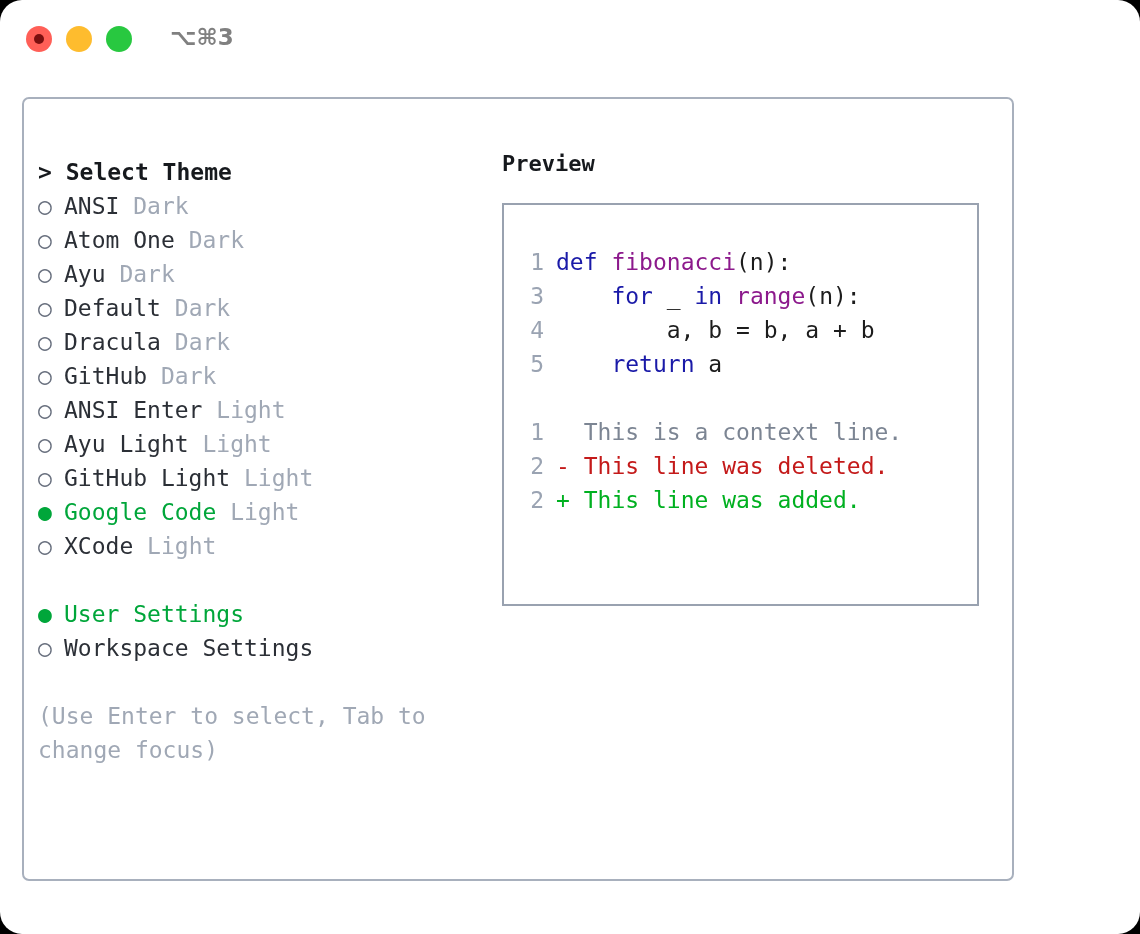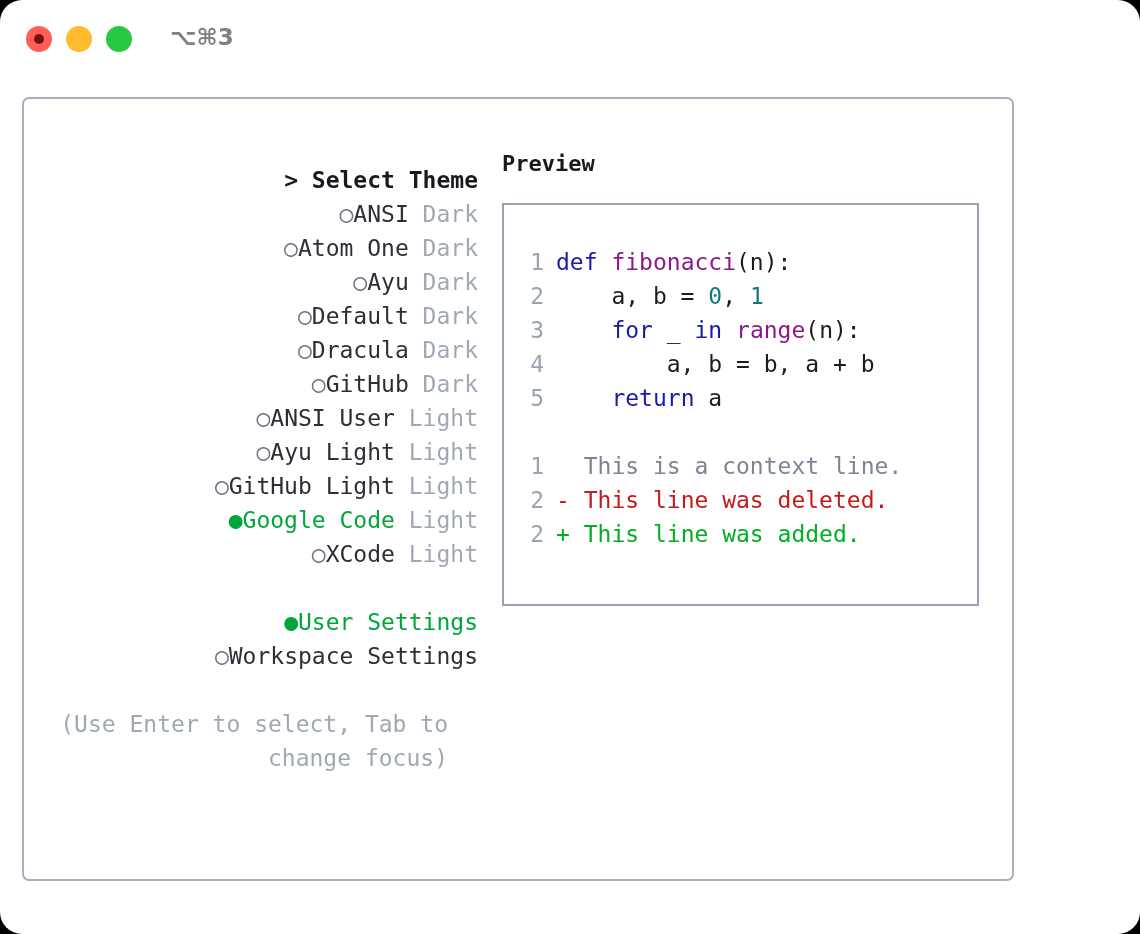--- a/index.html
+++ b/index.html
@@ -71,23 +71,22 @@
     height: 784px;
     border: 2px solid #a8b0bd;
     border-radius: 7px;
     background: #ffffff;
   }
 
   
   #left-col {
     position: absolute;
     left: 14px;
-    top: 64px;
+    top: 56px;
     width: 440px;
-    text-align: right;
   }
 
   .section-header {
     height: 34px;
     font-size: 23px;
     font-weight: bold;
     color: #16191d;
     white-space: pre;
     line-height: 34px;
   }
@@ -194,21 +193,21 @@
 
       <div class="section-header">&gt; Select Theme</div>
 
       <div id="theme-list">
           <div class="opt-row"><span class="marker">○</span><span class="opt-name">ANSI</span><span class="opt-variant"> Dark</span></div>
           <div class="opt-row"><span class="marker">○</span><span class="opt-name">Atom One</span><span class="opt-variant"> Dark</span></div>
           <div class="opt-row"><span class="marker">○</span><span class="opt-name">Ayu</span><span class="opt-variant"> Dark</span></div>
           <div class="opt-row"><span class="marker">○</span><span class="opt-name">Default</span><span class="opt-variant"> Dark</span></div>
           <div class="opt-row"><span class="marker">○</span><span class="opt-name">Dracula</span><span class="opt-variant"> Dark</span></div>
           <div class="opt-row"><span class="marker">○</span><span class="opt-name">GitHub</span><span class="opt-variant"> Dark</span></div>
-          <div class="opt-row"><span class="marker">○</span><span class="opt-name">ANSI User</span><span class="opt-variant"> Light</span></div>
+          <div class="opt-row"><span class="marker">○</span><span class="opt-name">ANSI Enter</span><span class="opt-variant"> Light</span></div>
           <div class="opt-row"><span class="marker">○</span><span class="opt-name">Ayu Light</span><span class="opt-variant"> Light</span></div>
           <div class="opt-row"><span class="marker">○</span><span class="opt-name">GitHub Light</span><span class="opt-variant"> Light</span></div>
           <div class="opt-row sel"><span class="marker on">●</span><span class="opt-name">Google Code</span><span class="opt-variant"> Light</span></div>
           <div class="opt-row"><span class="marker">○</span><span class="opt-name">XCode</span><span class="opt-variant"> Light</span></div>
         </div>
 
       <div id="apply-block">
         <div id="apply-list">
             <div class="opt-row sel"><span class="marker on">●</span><span class="opt-name">User Settings</span></div>
             <div class="opt-row"><span class="marker">○</span><span class="opt-name">Workspace Settings</span></div>
@@ -217,21 +216,20 @@
 
       <div id="hint">(Use Enter to select, Tab to change focus)</div>
     </div>
 
     <div id="right-col">
       <div id="preview-label">Preview</div>
 
       <div id="code-box">
         <div id="code-lines">
             <div class="code-line"><span class="ln">1</span><span class="kw">def </span><span class="fn">fibonacci</span><span class="pl">(n):</span></div>
-            <div class="code-line"><span class="ln">2</span><span class="pl">    a, b = </span><span class="num">0</span><span class="pl">, </span><span class="num">1</span></div>
             <div class="code-line"><span class="ln">3</span><span class="pl">    </span><span class="kw">for</span><span class="pl"> _ </span><span class="kw">in</span><span class="pl"> </span><span class="fn">range</span><span class="pl">(n):</span></div>
             <div class="code-line"><span class="ln">4</span><span class="pl">        a, b = b, a + b</span></div>
             <div class="code-line"><span class="ln">5</span><span class="pl">    </span><span class="kw">return</span><span class="pl"> a</span></div>
           </div>
         <div class="blank-line"></div>
         <div id="diff-lines">
             <div class="code-line"><span class="ln">1</span><span class="diff-ctx">  </span><span class="diff-ctx">This is a context line.</span></div>
             <div class="code-line"><span class="ln">2</span><span class="diff-del">- </span><span class="diff-del">This line was deleted.</span></div>
             <div class="code-line"><span class="ln">2</span><span class="diff-add">+ </span><span class="diff-add">This line was added.</span></div>
           </div>

